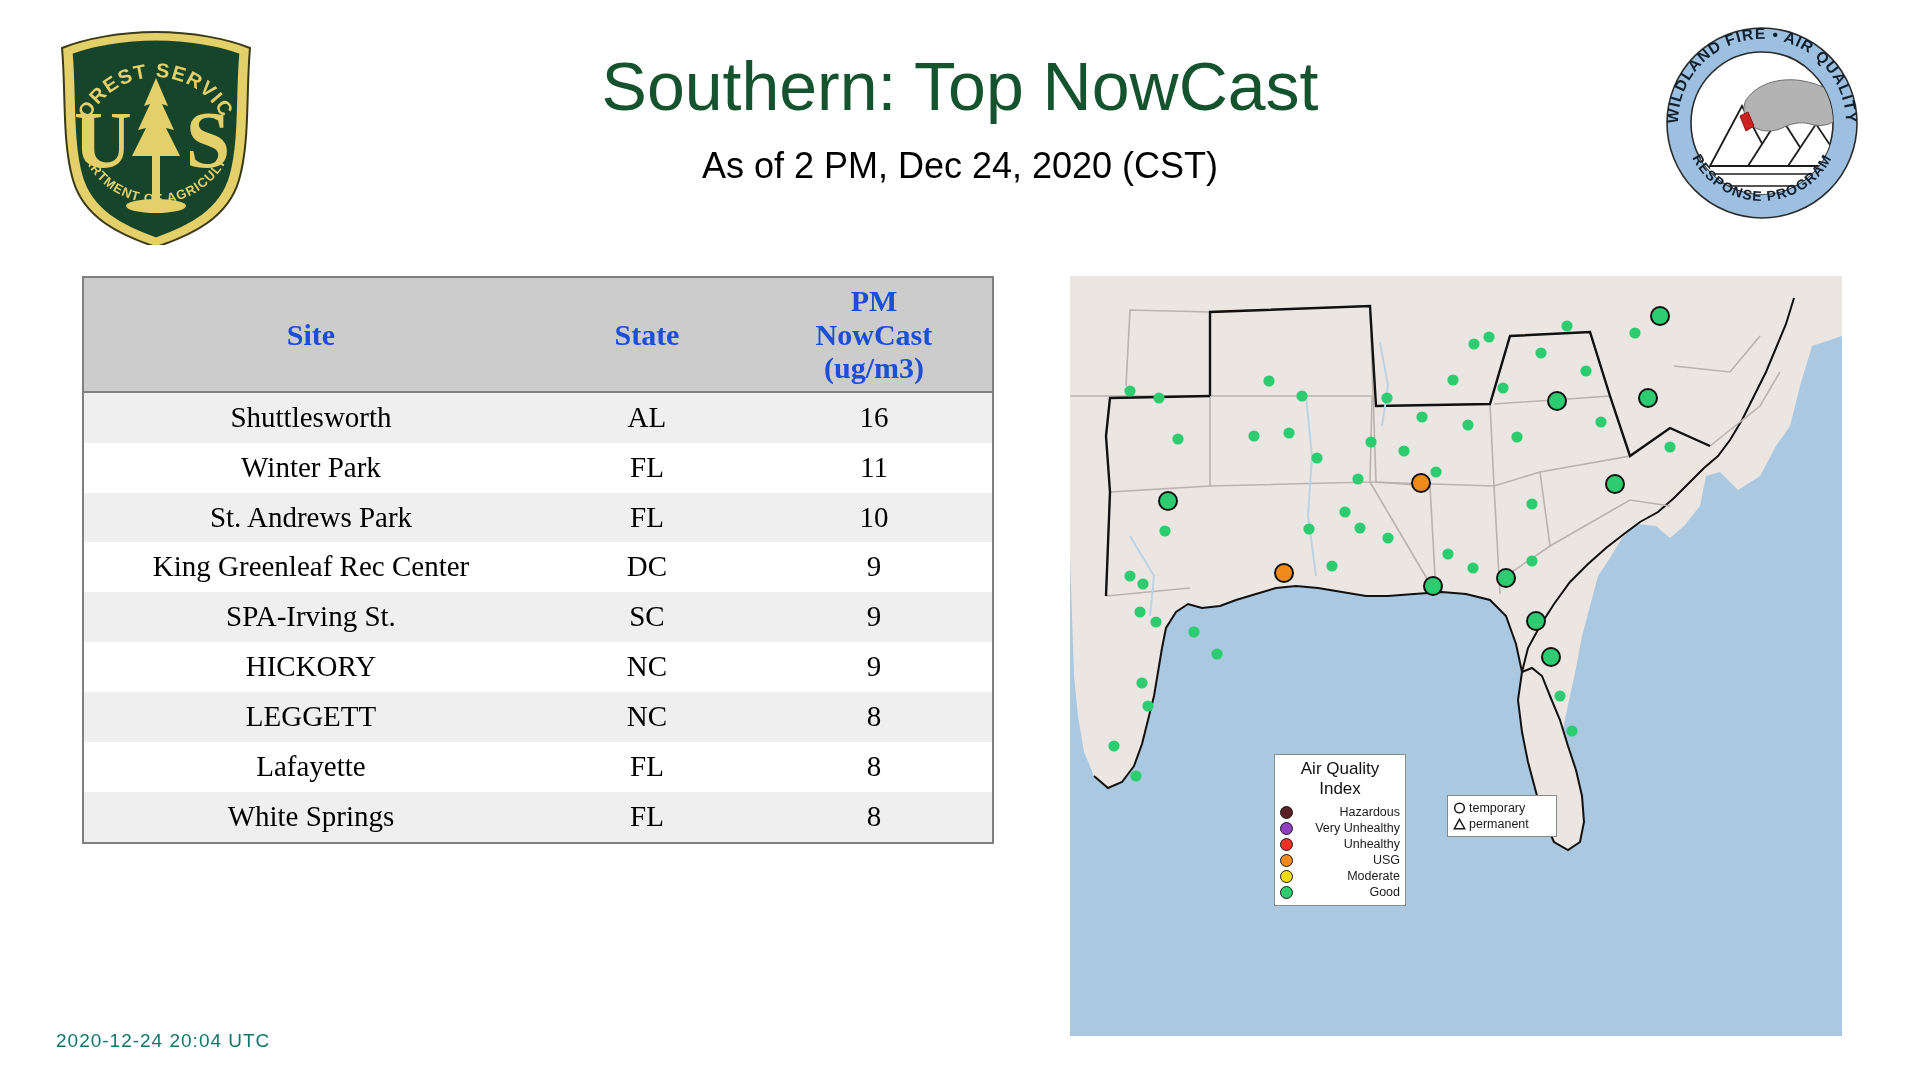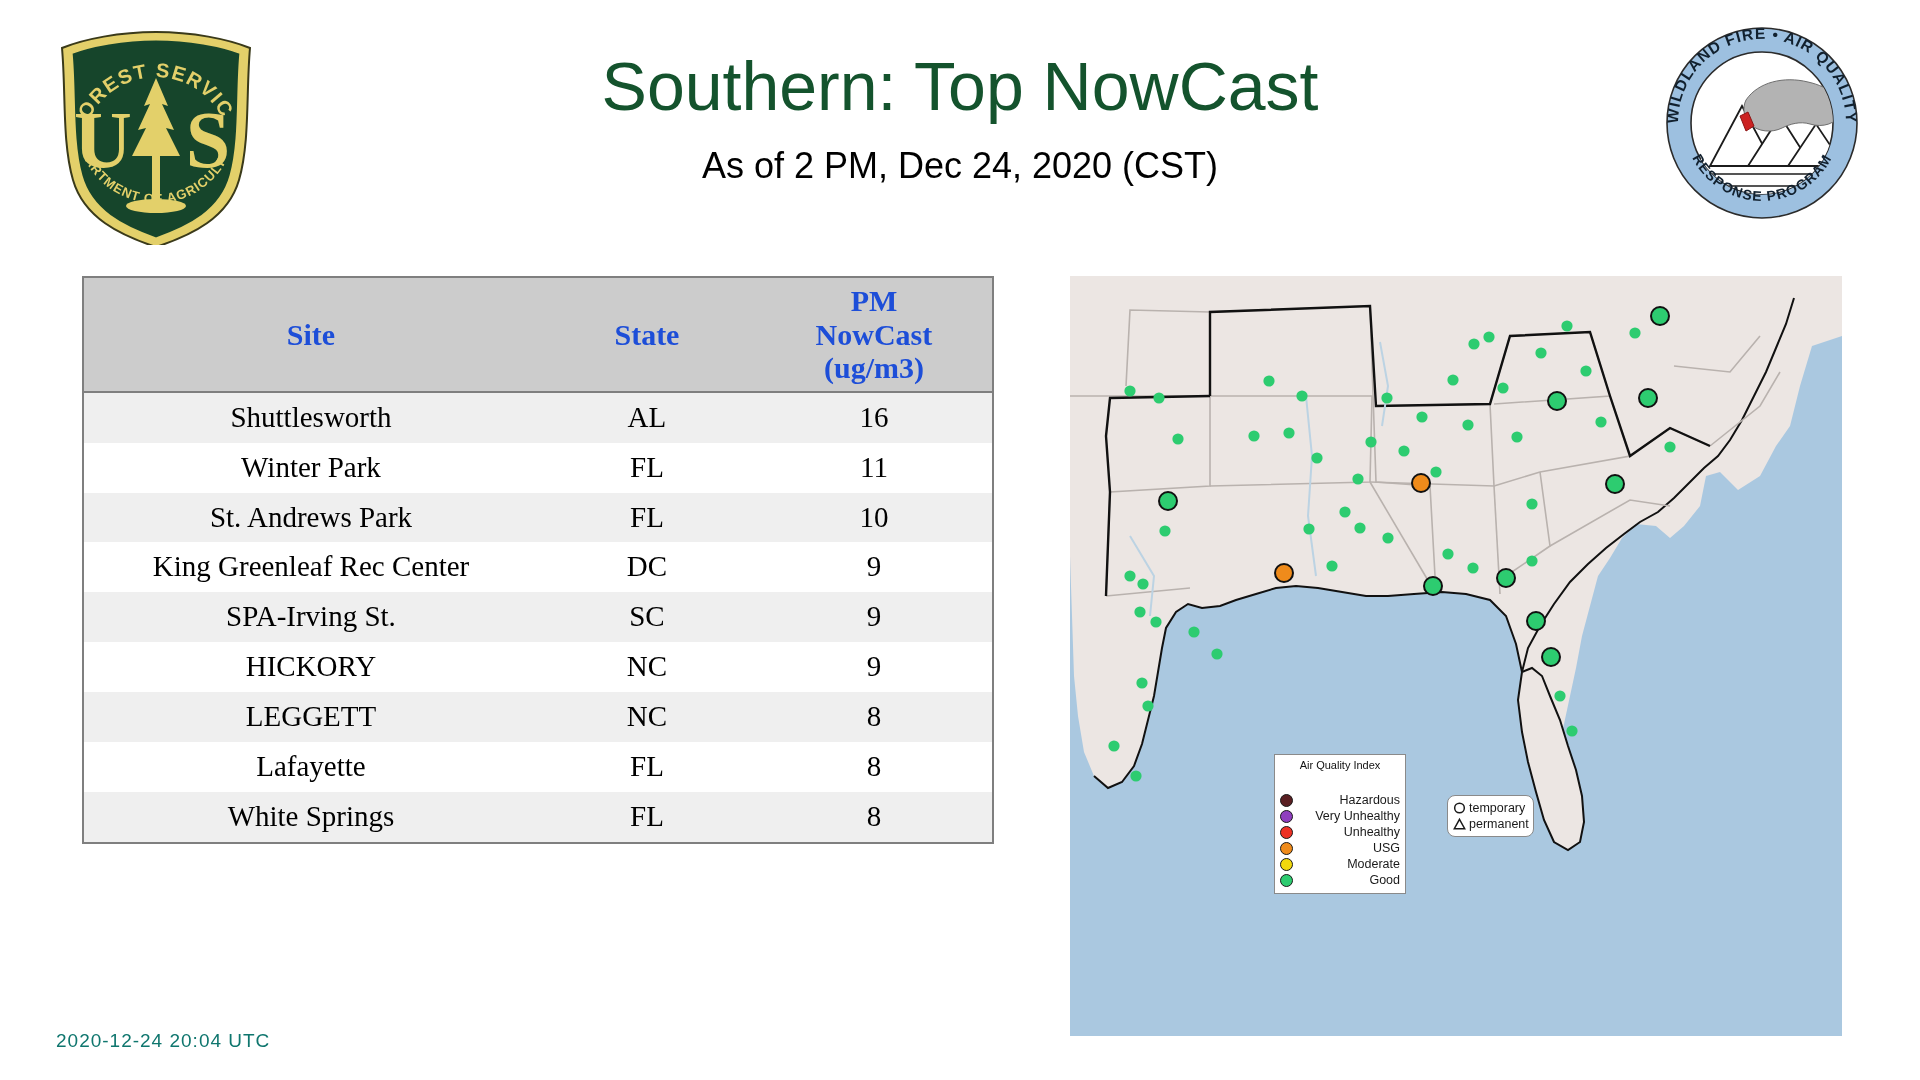--- a/index.html
+++ b/index.html
@@ -84,29 +84,29 @@
   #map-svg { position:absolute; left:0; top:0; }
 
   .legend-box {
     position:absolute;
     background:#ffffff;
     border:1px solid #8a8a8a;
     font-family:"Liberation Sans", sans-serif;
     color:#1a1a1a;
   }
   #aqi-legend { left:204px; top:478px; width:132px; padding:4px 5px 5px 5px; }
-  #aqi-legend .legend-title { font-size:11px; text-align:center; margin-bottom:21px; color:#111; }
+  #aqi-legend .legend-title { font-size:17px; text-align:center; margin-bottom:5px; color:#111; }
   #aqi-legend .legend-row { display:flex; align-items:center; height:16px;justify-content:space-between; }
   #aqi-legend .swatch {
     width:13px; height:13px; border-radius:50%;
     border:1.4px solid #1a1a1a; margin-right:5px; flex:none;
   }
   #aqi-legend .legend-label { font-size:12.5px; line-height:13px; white-space:nowrap; }
 
-  #site-type-legend { left:377px; top:519px; width:87px; padding:4px 5px;border-radius:8px; }
+  #site-type-legend { left:377px; top:519px; width:110px; padding:4px 5px; }
   #site-type-legend .st-row { display:flex; align-items:center; height:16px; }
   #site-type-legend .st-label { font-size:12.5px; line-height:13px; margin-left:3px; }
   .st-glyph { width:13px; height:14px; flex:none; }
 </style>
 </head>
 <body>
 
 <div id="usfs-logo">
   <svg viewBox="0 0 200 215" width="200" height="215" aria-hidden="true">
     <defs>

